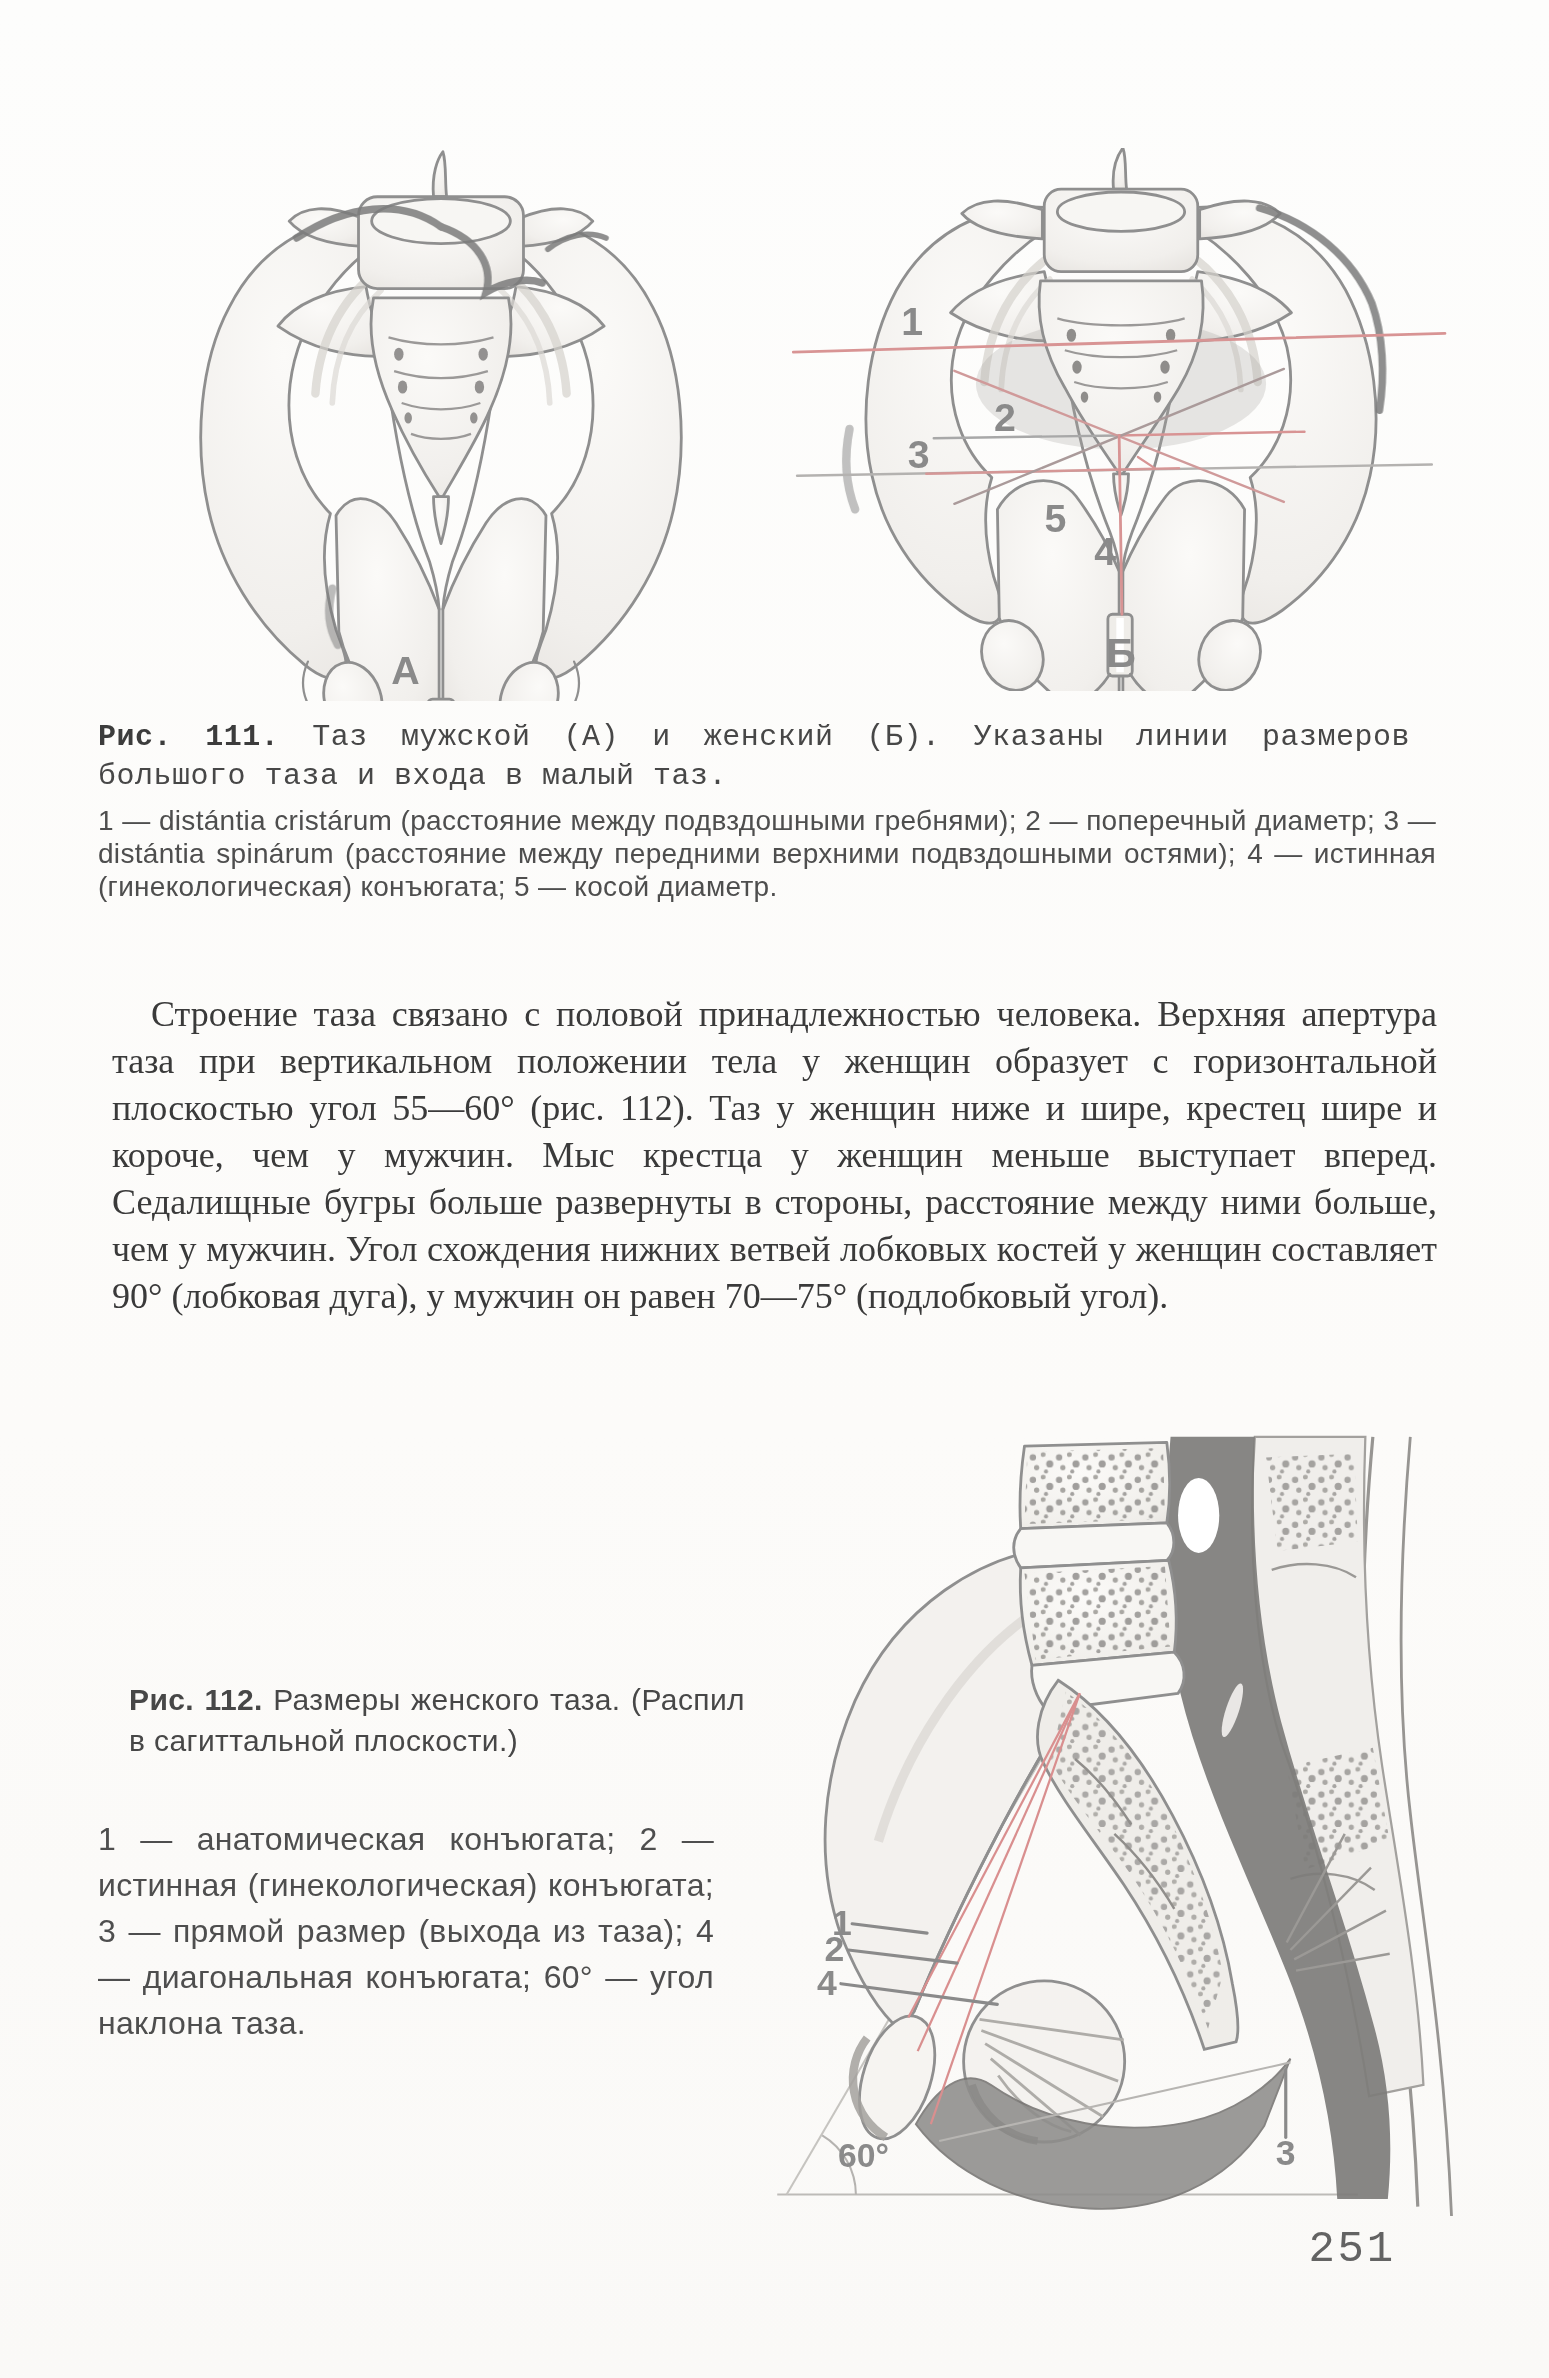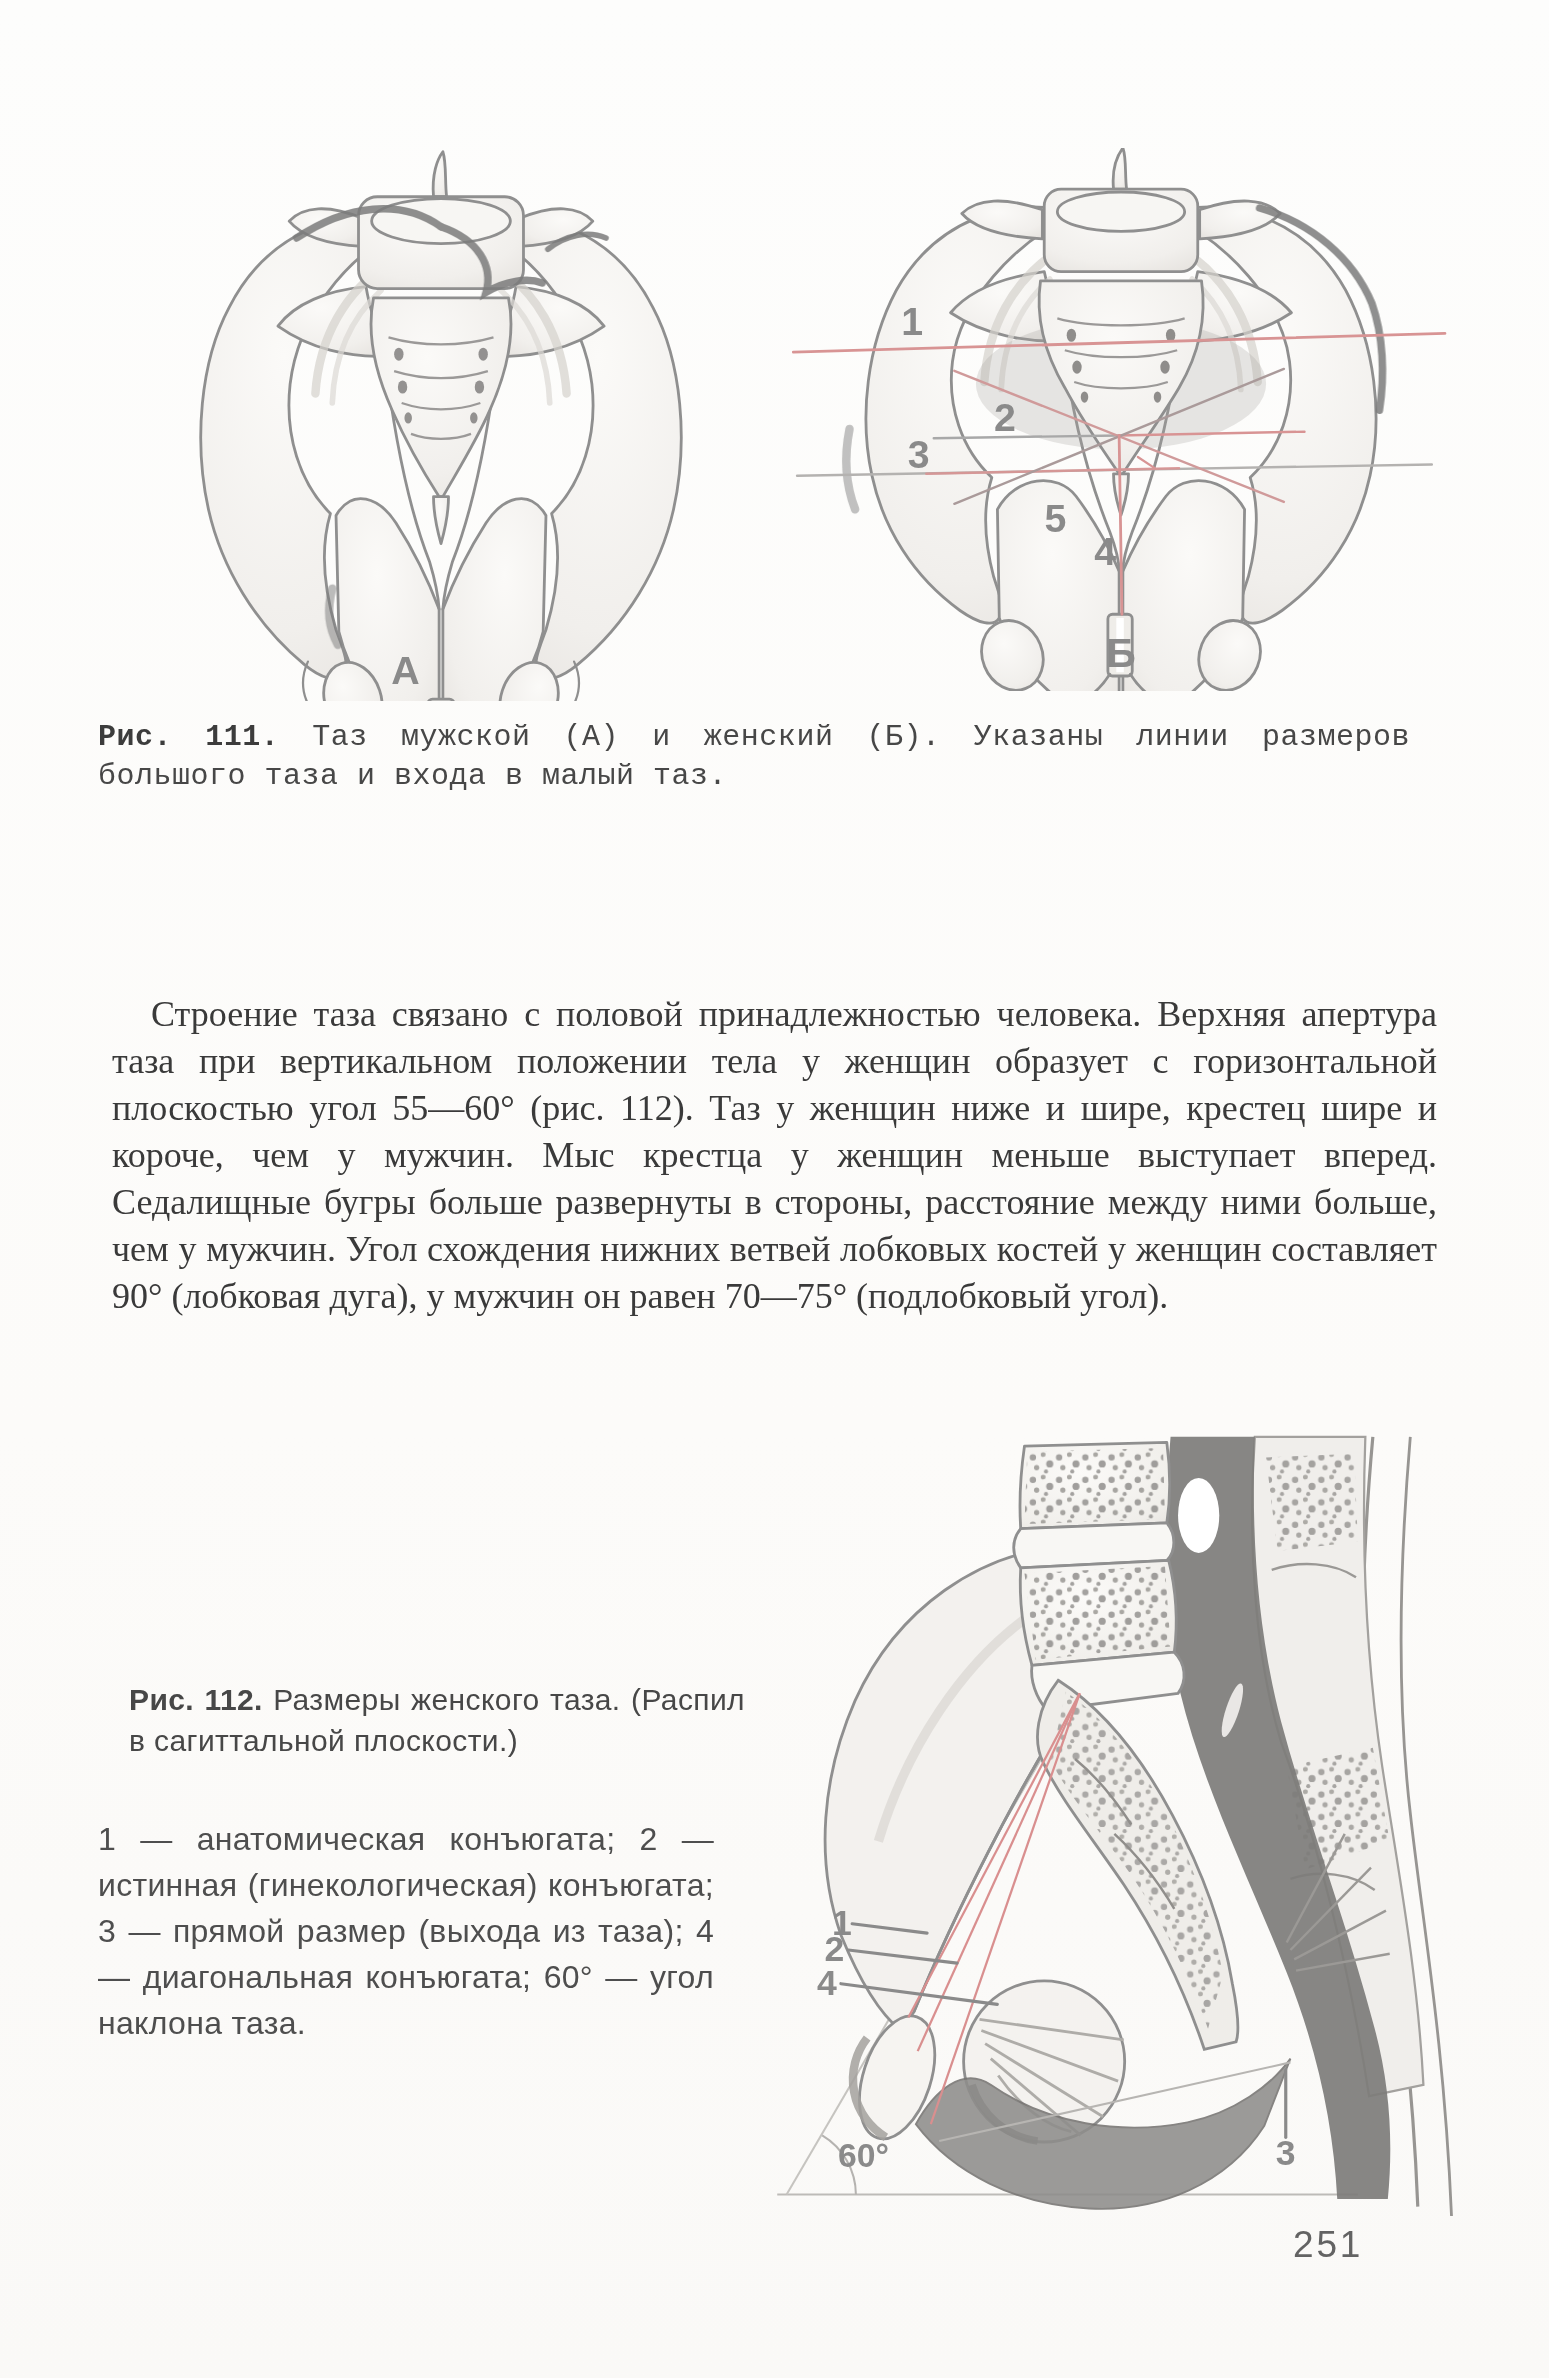--- a/index.html
+++ b/index.html
@@ -38,22 +38,23 @@
     font-family:Liberation Sans, sans-serif;
     color:#474747;font-size:30px;line-height:41px;
     letter-spacing:0.4px;text-align:justify;margin-left:31px;
   }
   .legend112{
     font-family:"Liberation Sans",sans-serif;
     color:#4e4e4e;font-size:32px;line-height:46px;
     letter-spacing:0.3px;text-align:justify;
   }
   .pagenum{
-    font-family:Liberation Sans, sans-serif;
-    color:#636363;font-size:37px;letter-spacing:2.8px;
+    font-family:Liberation Mono, monospace;
+    color:#636363;font-size:44px;letter-spacing:2.8px;
+    text-align:right;
   }
   svg text.figlabel{
     font-family:"Liberation Sans",sans-serif;
     font-weight:bold;
     fill:#8a8a8a;
   }
 </style>
 </head>
 <body>
 
@@ -197,20 +198,21 @@
       <text class="figlabel" x="152" y="342">3</text>
       <text class="figlabel" x="298" y="410">5</text>
       <text class="figlabel" x="351" y="445">4</text>
       <text class="figlabel" x="368" y="554" font-size="44">Б</text>
     </g>
   </svg>
 
   <div class="abs caption" style="left:98px;top:718px;width:1312px">
     <b>Рис. 111.</b><span> Таз мужской (А) и женский (Б). Указаны линии размеров большого таза и входа в малый таз.</span>
   </div>
+  <div class="abs legend" style="left:98px;top:804px;width:1338px">1 — distántia cristárum (расстояние между подвздошными гребнями); 2 — поперечный диаметр; 3 — distántia spinárum (расстояние между передними верхними подвздошными остями); 4 — истинная (гинекологическая) конъюгата; 5 — косой диаметр.</div>
 
   <p class="abs bodytext" style="left:112px;top:991px;width:1325px;margin:0">Строение таза связано с половой принадлежностью человека. Верхняя апертура таза при вертикальном положении тела у женщин образует с горизонтальной плоскостью угол 55—60° (рис. 112). Таз у женщин ниже и шире, крестец шире и короче, чем у мужчин. Мыс крестца у женщин меньше выступает вперед. Седалищные бугры больше развернуты в стороны, расстояние между ними больше, чем у мужчин. Угол схождения нижних ветвей лобковых костей у женщин составляет 90° (лобковая дуга), у мужчин он равен 70—75° (подлобковый угол).</p>
 
   <svg class="abs" style="left:766px;top:1429px" width="693" height="806" viewBox="0 0 740 860">
     <defs>
       <pattern id="spongy" width="28" height="24" patternUnits="userSpaceOnUse">
         <circle cx="5" cy="6" r="3.4" fill="#8e8c8a"></circle>
         <circle cx="16" cy="3" r="2.6" fill="#96948f"></circle>
         <circle cx="23" cy="13" r="3.8" fill="#8a8886"></circle>
         <circle cx="9" cy="17" r="2.8" fill="#93918d"></circle>

